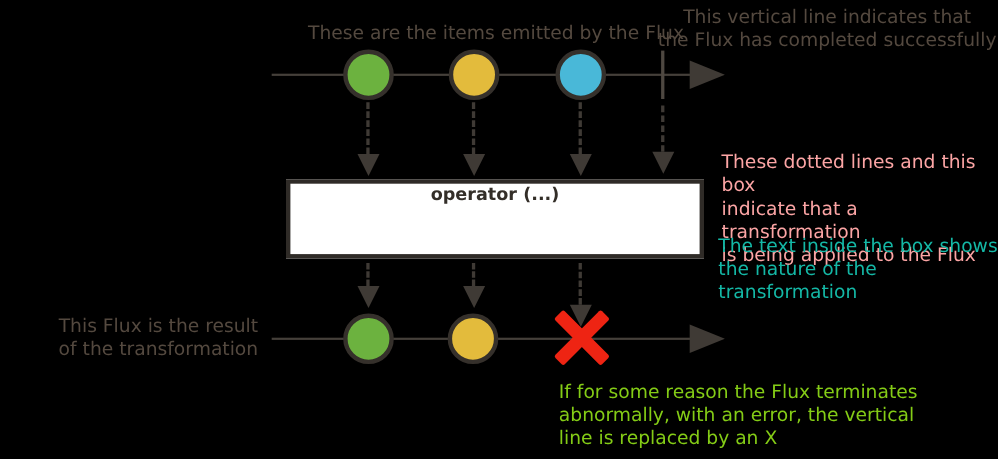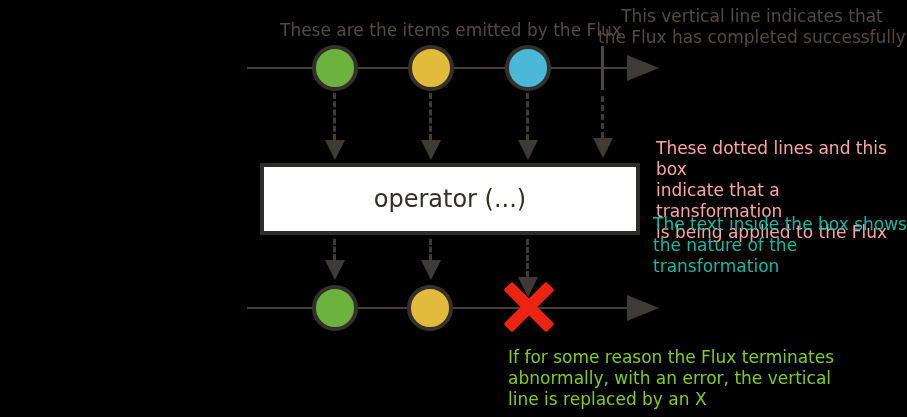--- a/index.html
+++ b/index.html
@@ -31,22 +31,22 @@
   }
   .dotted-arrow .head {
     position:absolute; left:0; width:0; height:0;
     border-left:10px solid transparent;
     border-right:10px solid transparent;
     border-top:20px solid #3f3a35;
   }
   .operator-box {
     position:absolute; left:260px; top:163px; width:380px; height:72px;
     box-sizing:border-box; border:4px solid #2f2b27; background:#fff;
-    display:flex; align-items:center; justify-content:center;
-    font-size:24px; font-weight:normal; z-index:3;
+    display:flex; justify-content:center;
+    font-size:16px; font-weight:bold; z-index:3;
   }
   .error-x { position:absolute; left:503px; top:282px; width:52px; height:50px; z-index:5; }
   .error-x .bar {
     position:absolute; left:-4px; top:19px; width:60px; height:12px; border-radius:2px;
   }
   .error-x .bar.a { transform:rotate(45deg); }
   .error-x .bar.b { transform:rotate(-45deg); }
 </style>
 </head>
 <body>
@@ -59,20 +59,22 @@
   <div class="note" style="left: 598px; top: 6px; color: rgb(84, 73, 63); text-align: center;">This vertical line indicates that
 the Flux has completed successfully</div>
 
   <div class="note" style="left: 656px; top: 138px; color: #fca5a5;">These dotted lines and this box
 indicate that a transformation
 is being applied to the Flux</div>
 
   <div class="note" style="left: 653px; top: 214px; color: #14b8a6;">The text inside the box shows
 the nature of the transformation</div>
 
+  <div class="note" style="left: 44px; top: 287px; width: 200px; text-align: center; color: rgb(84, 73, 63);">This Flux is the result
+of the transformation</div>
 
   <div class="note" style="left: 508px; top: 347px; color: #84cc16;">If for some reason the Flux terminates
 abnormally, with an error, the vertical
 line is replaced by an X</div>
 
   <div class="hline" style="left: 247px; top: 67px; width: 381px; background-color: rgb(69, 64, 58);"></div>
   <div class="arrowhead-right" style="left: 627px; top: 55px; border-left-color: rgb(63, 58, 53);"></div>
   <div class="vline" style="left: 601px; top: 46px; height: 44px; background-color: rgb(78, 72, 65);"></div>
 
   <div class="marble" style="left: 312px; top: 45px; background-color: rgb(108, 178, 63); border-color: rgb(53, 48, 43);"></div>

